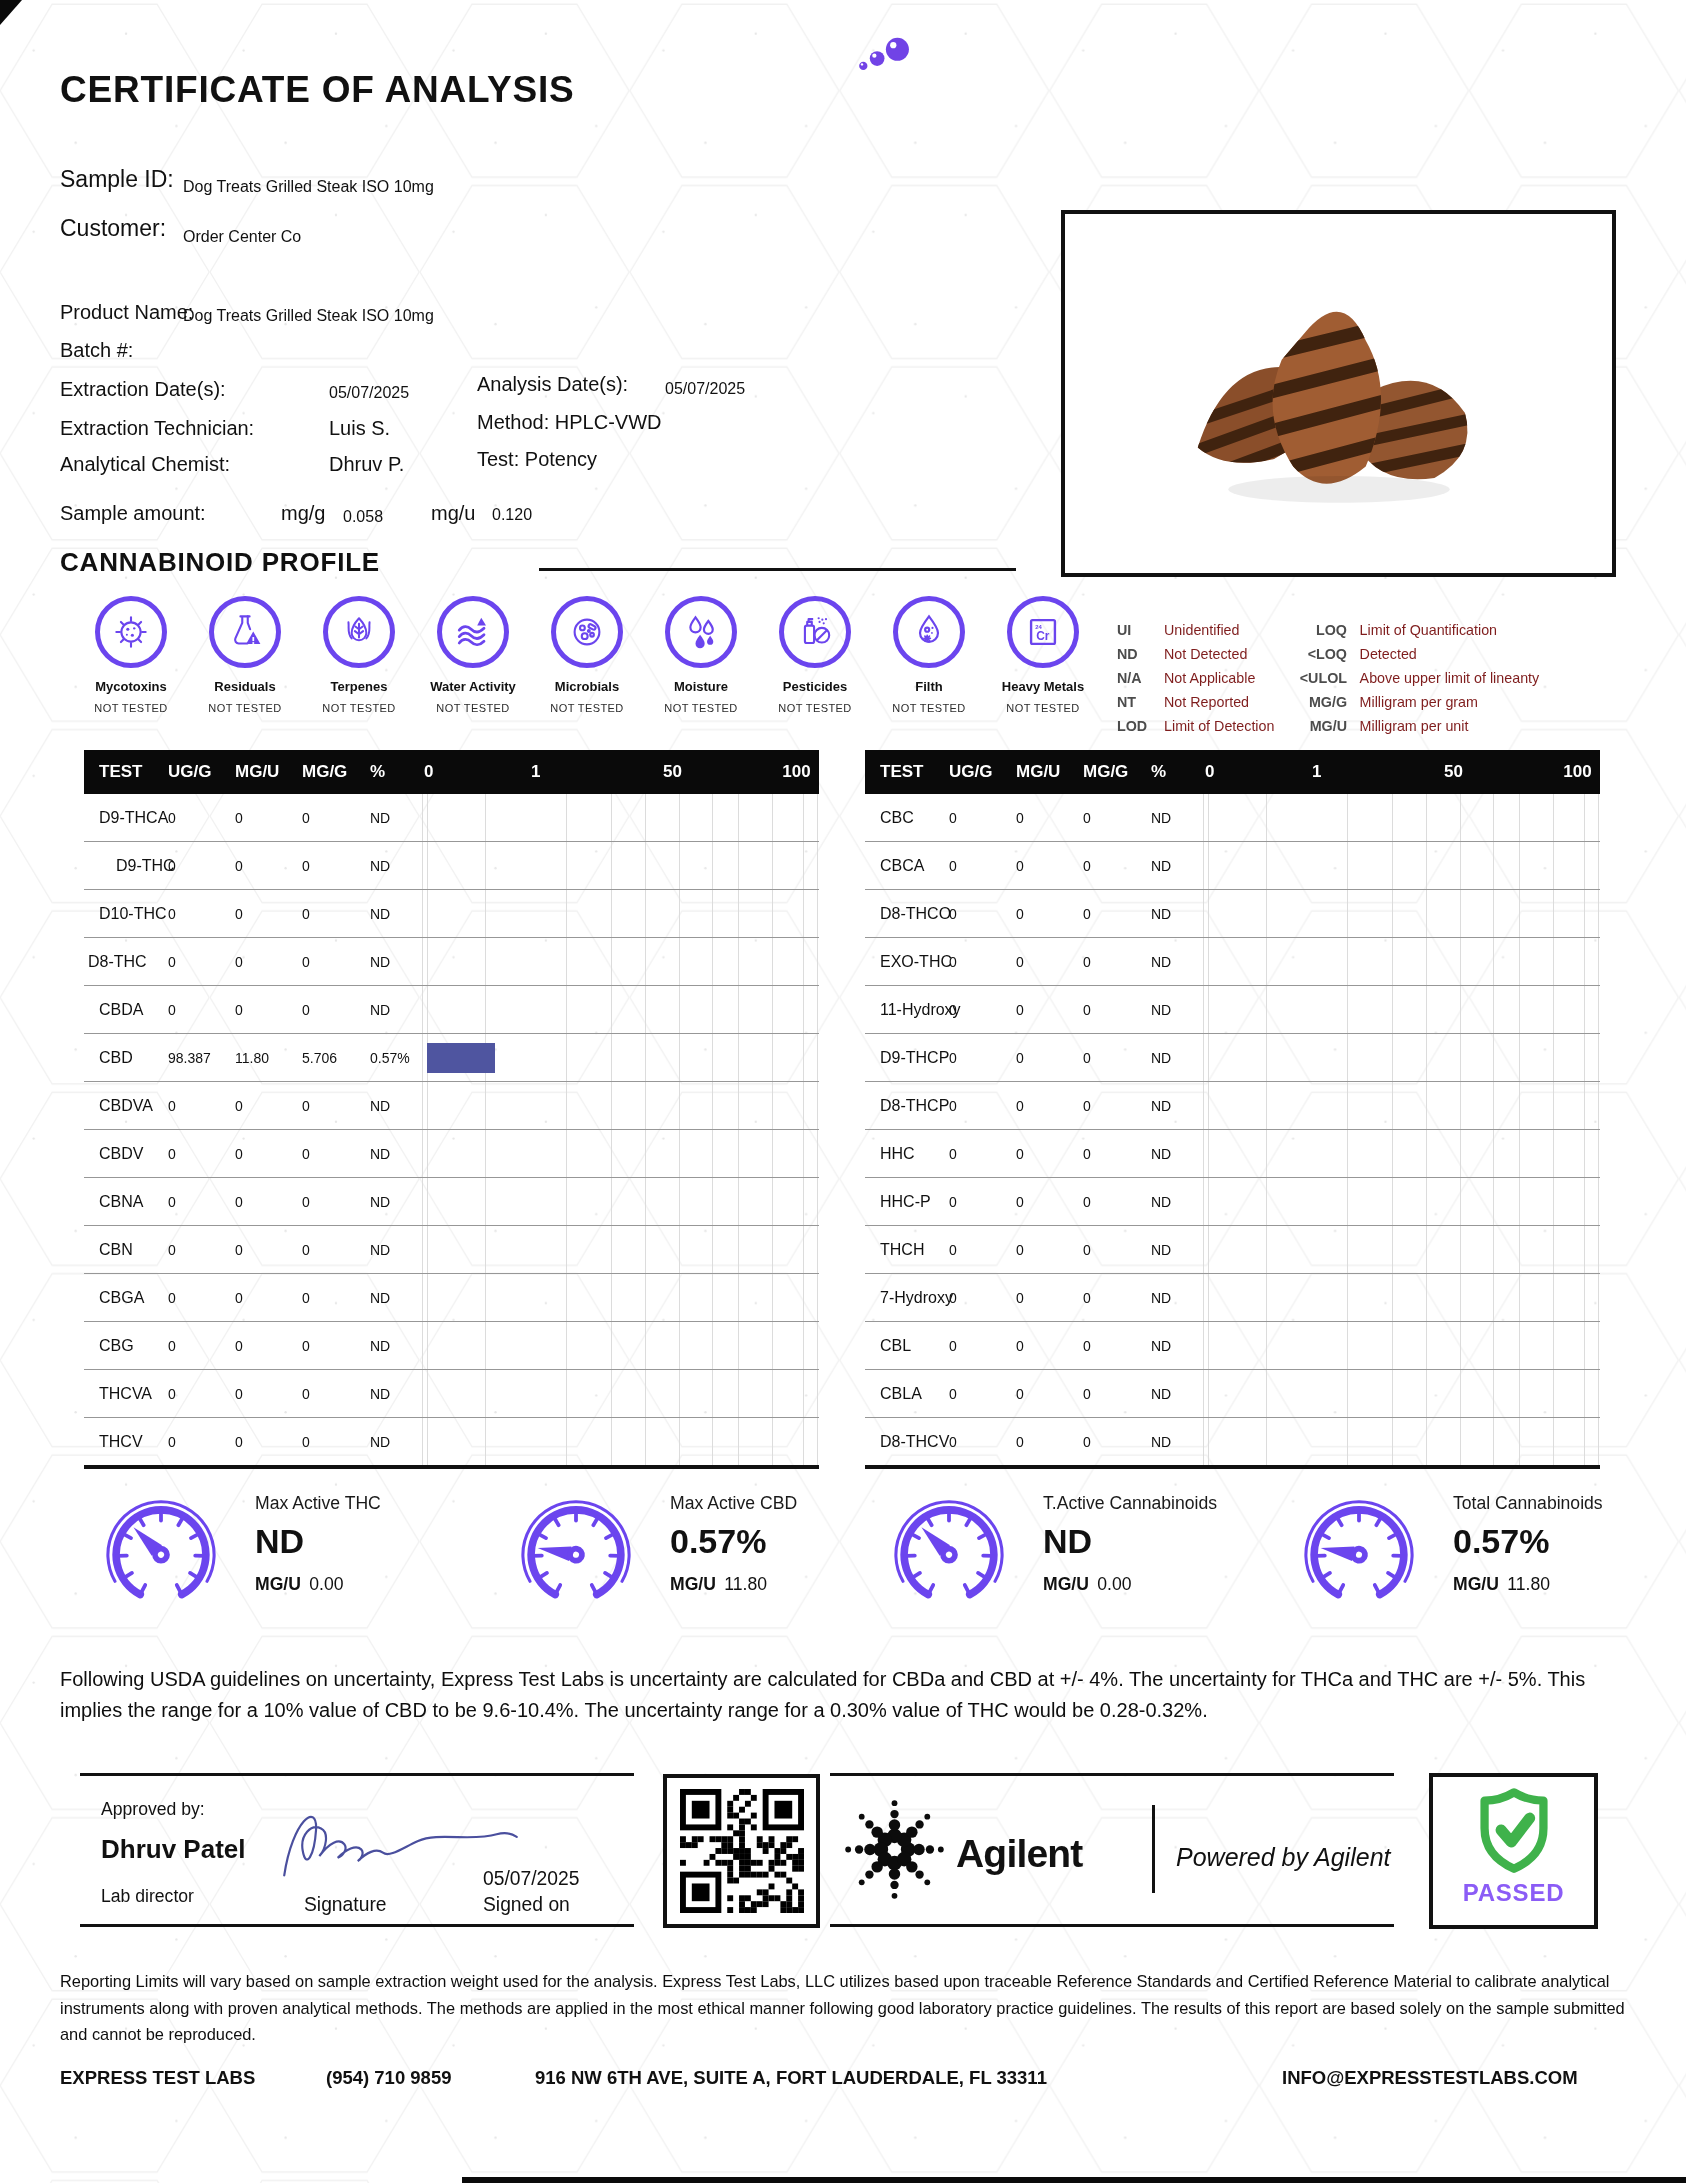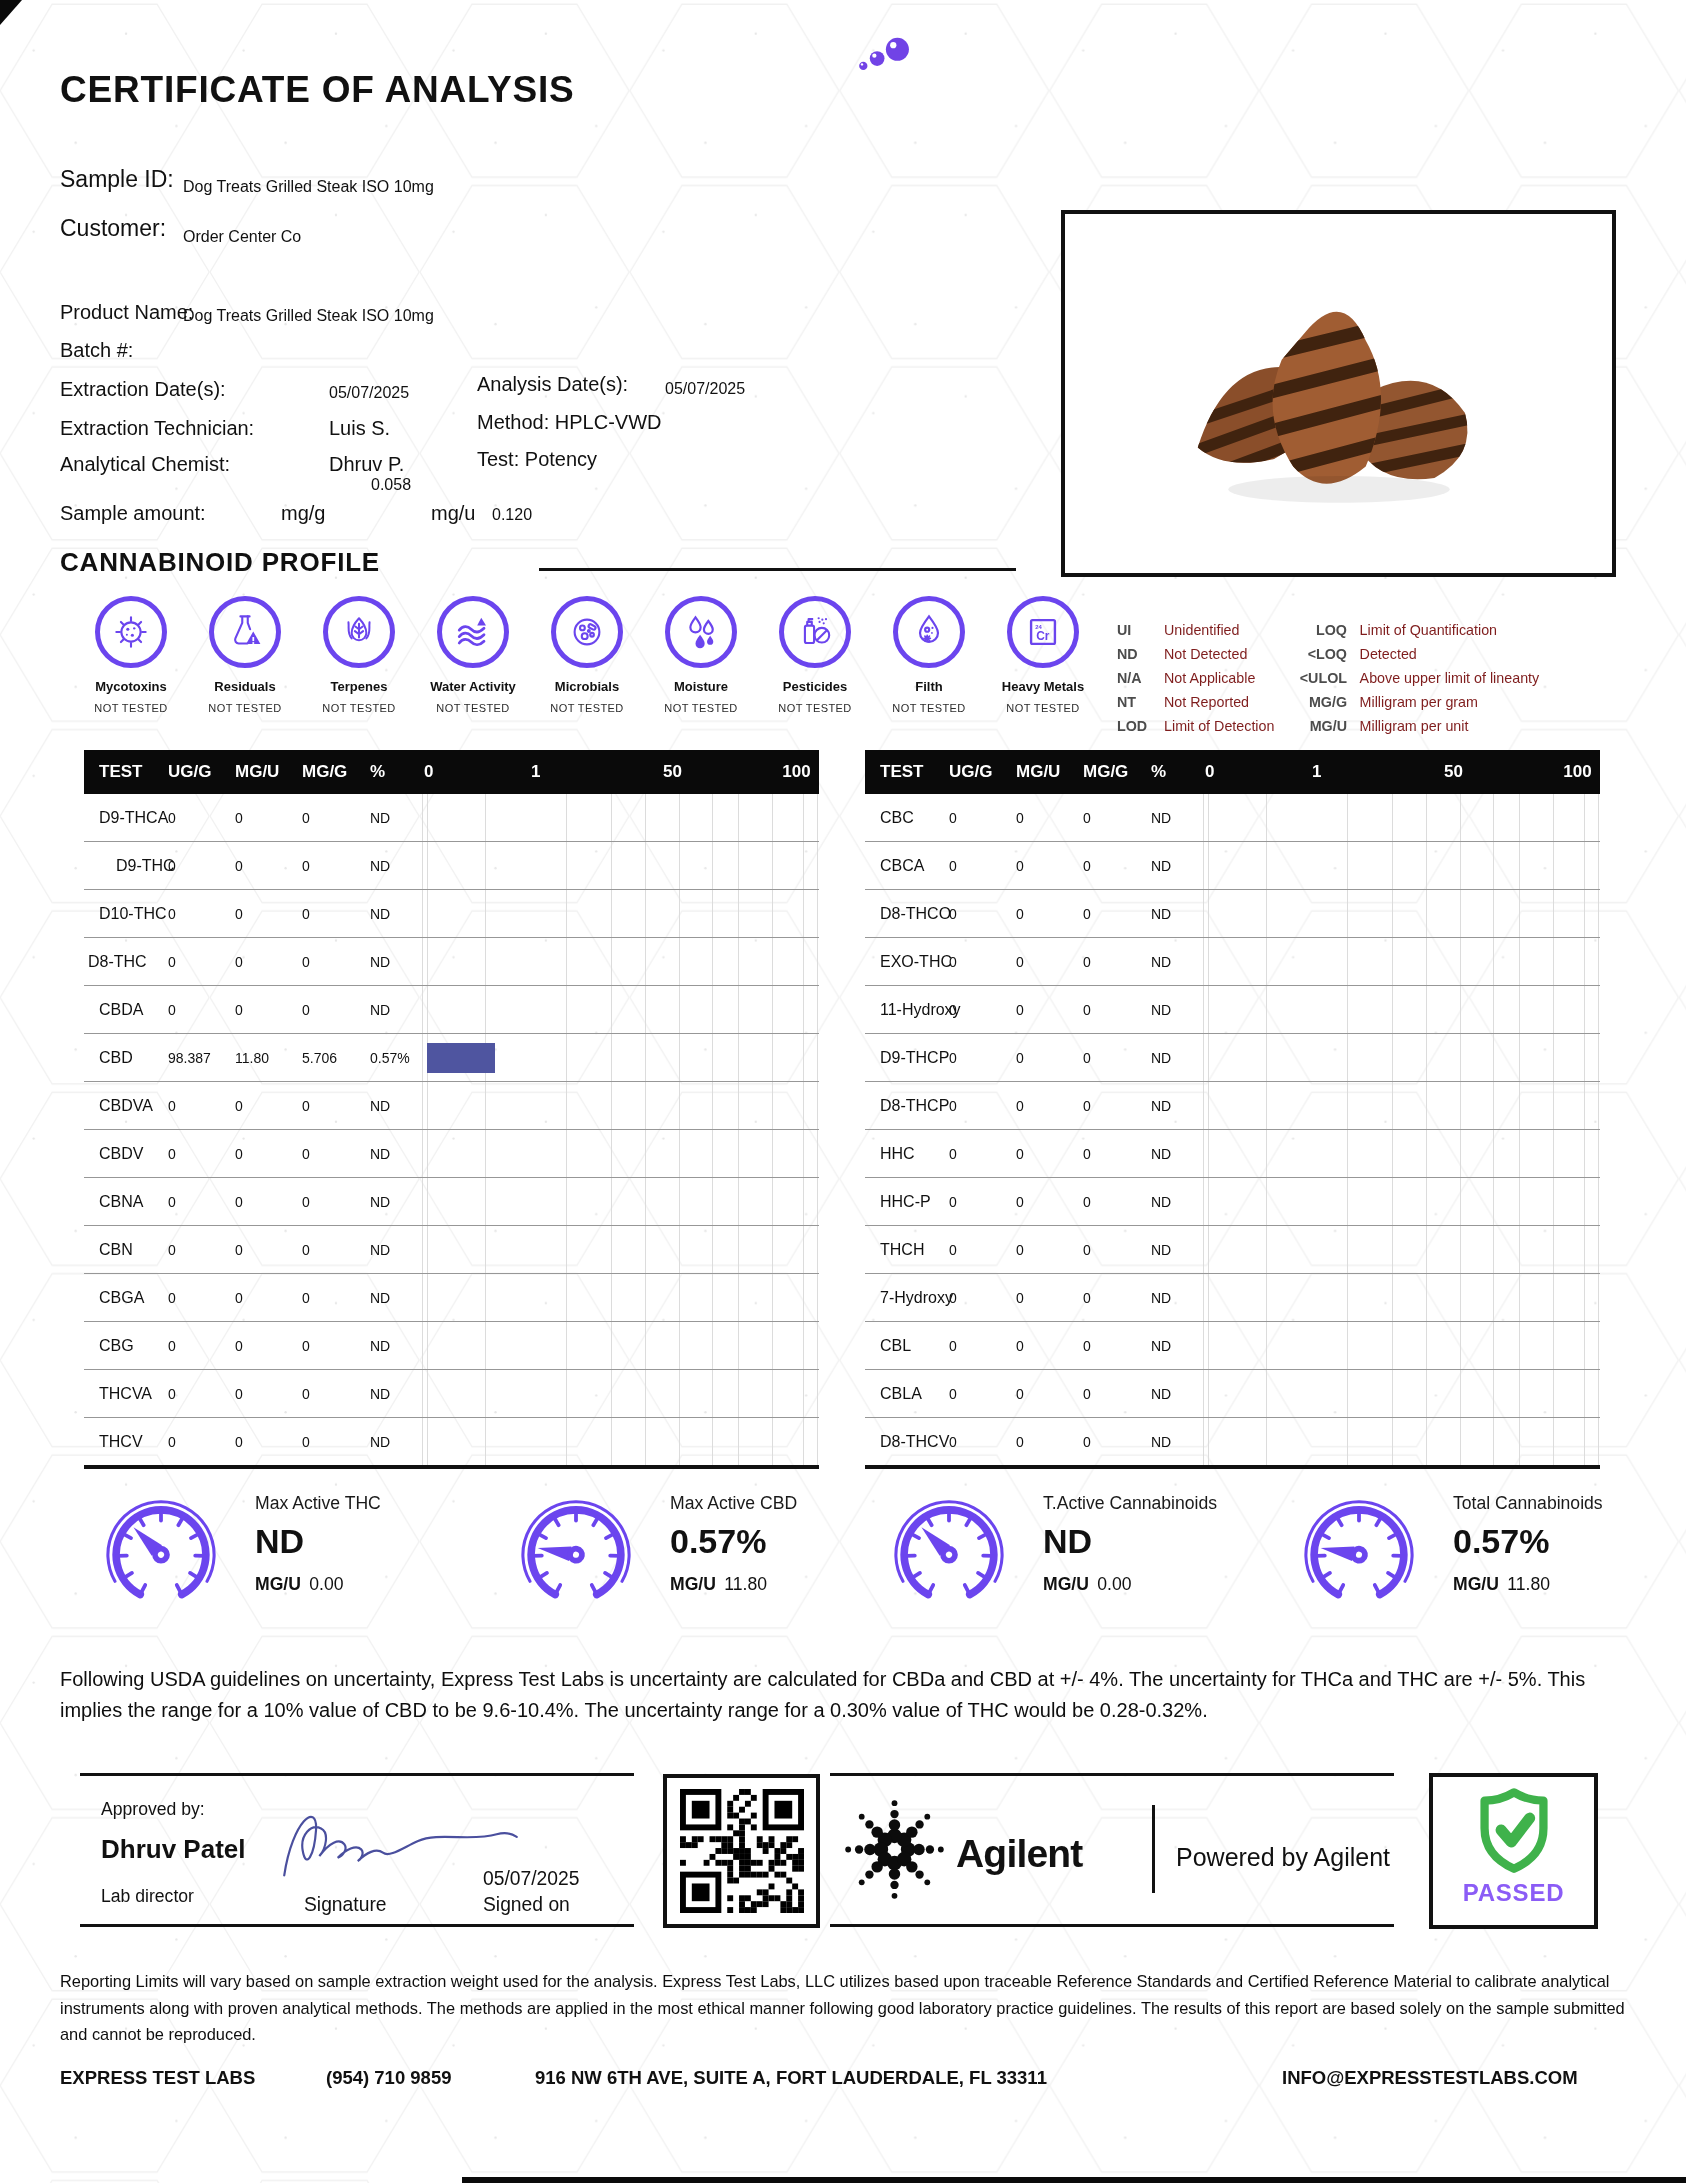--- a/index.html
+++ b/index.html
@@ -66,21 +66,21 @@
   
   .rule{height:3.4px;background:#111;}
   .approval-lbl{font-size:17.6px;}
   .approver-name{font-size:26px;font-weight:800;}
   .sig-caption{font-size:19.3px;}
   
   .qr-box{left:663px;top:1774px;width:149px;height:146px;border:4.2px solid #111;background:#fff;
           display:flex;align-items:center;justify-content:center;}
   .agilent-brand{left:956px;top:1832px;font-size:39px;font-weight:800;letter-spacing:-0.8px;}
   .agilent-sep{left:1152px;top:1805px;width:2.5px;height:88px;background:#111;}
-  .agilent-tag{left:1176px;top:1843px;font-size:25px;}
+  .agilent-tag{left:1176px;top:1843px;font-size:25px;font-style:italic;}
   .passed-box{left:1429px;top:1773px;width:161px;height:148px;border:4.2px solid #111;background:#fff;
               display:flex;flex-direction:column;align-items:center;}
   .passed-label{color:#8b5cf6;font-size:24px;font-weight:800;letter-spacing:0.8px;margin-top:-1.7px;}
   
   .footer-item{top:2067px;font-size:18.5px;font-weight:700;white-space:nowrap;}
   .bottom-bar{left:462px;top:2177px;width:1225px;height:6.7px;background:#0a0a0a;}
   .corner-wedge{left:0;top:0;width:0;height:0;border-top:25px solid #0a0a0a;border-right:22px solid transparent;}
 </style>
 </head>
 <body>
@@ -134,21 +134,21 @@
   <div class="abs lbl med-lbl" style="left:60px;top:417px;">Extraction Technician:</div>
   <div class="abs lbl med-lbl" style="left:329px;top:417px;">Luis S.</div>
   <div class="abs lbl med-lbl" style="left:477px;top:411px;"><span>Method:</span> <span>HPLC-VWD</span></div>
 
   <div class="abs lbl med-lbl" style="left:60px;top:453px;">Analytical Chemist:</div>
   <div class="abs lbl med-lbl" style="left:329px;top:453px;">Dhruv P.</div>
   <div class="abs lbl med-lbl" style="left:477px;top:448px;"><span>Test:</span> <span>Potency</span></div>
 
   <div class="abs lbl med-lbl" style="left:60px;top:502px;">Sample amount:</div>
   <div class="abs lbl med-lbl" style="left:281px;top:502px;">mg/g</div>
-  <div class="abs val" style="left:343px;top:476px;margin-left:28px;">0.058</div>
+  <div class="abs val" style="left:343px;top:508px;">0.058</div>
   <div class="abs lbl med-lbl" style="left:431px;top:502px;">mg/u</div>
   <div class="abs val" style="left:492px;top:506px;">0.120</div>
 
   <div class="abs photo-frame">
     <svg viewBox="0 0 220 160" width="420" height="306">
       <defs>
         <clipPath id="t1">
             <path d="M36 108 Q50 64 82 66 Q100 46 118 62 Q106 98 76 114 Q50 120 36 108 Z"></path>
           </clipPath>
         <clipPath id="t2">

